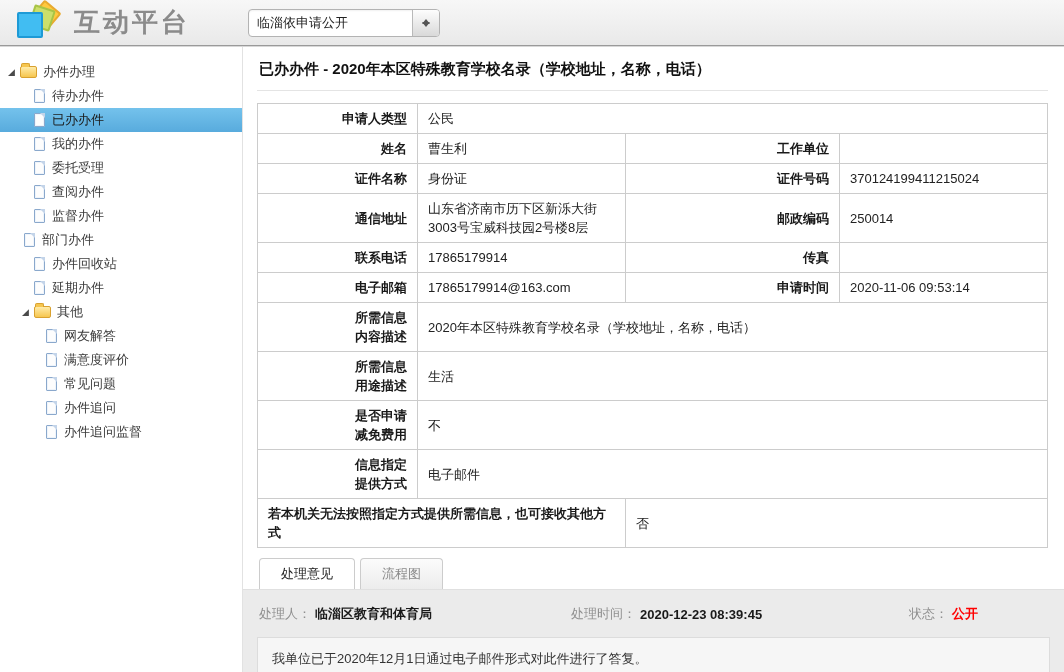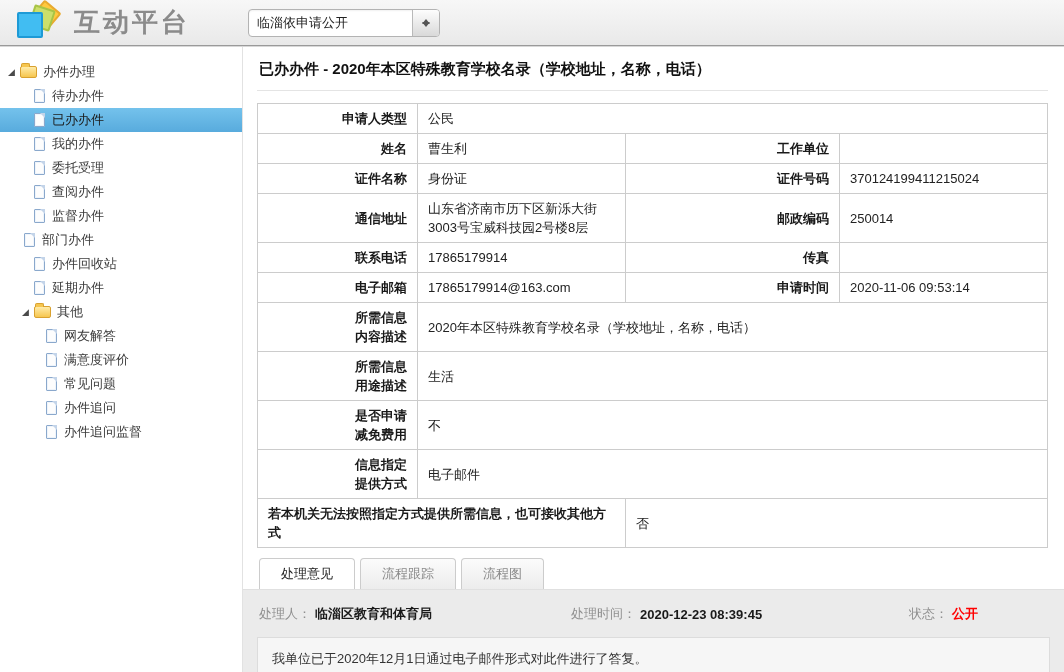--- a/index.html
+++ b/index.html
@@ -225,21 +225,20 @@
             </tr>
             <tr>
               <td colspan="2" class="lbl left">若本机关无法按照指定方式提供所需信息，也可接收其他方式</td>
               <td colspan="2" class="val">否</td>
             </tr>
           </tbody>
       </table>
 
       <div class="tabs">
           <div class="tab active">处理意见</div>
-          <div class="tab">流程跟踪</div>
           <div class="tab">流程图</div>
         </div>
     </div>
 
     <div class="result-panel">
       <div class="result-meta">
         <div class="meta-group g1">
           <span class="meta-label">处理人：</span>
           <span class="meta-value">临淄区教育和体育局</span>
         </div>

